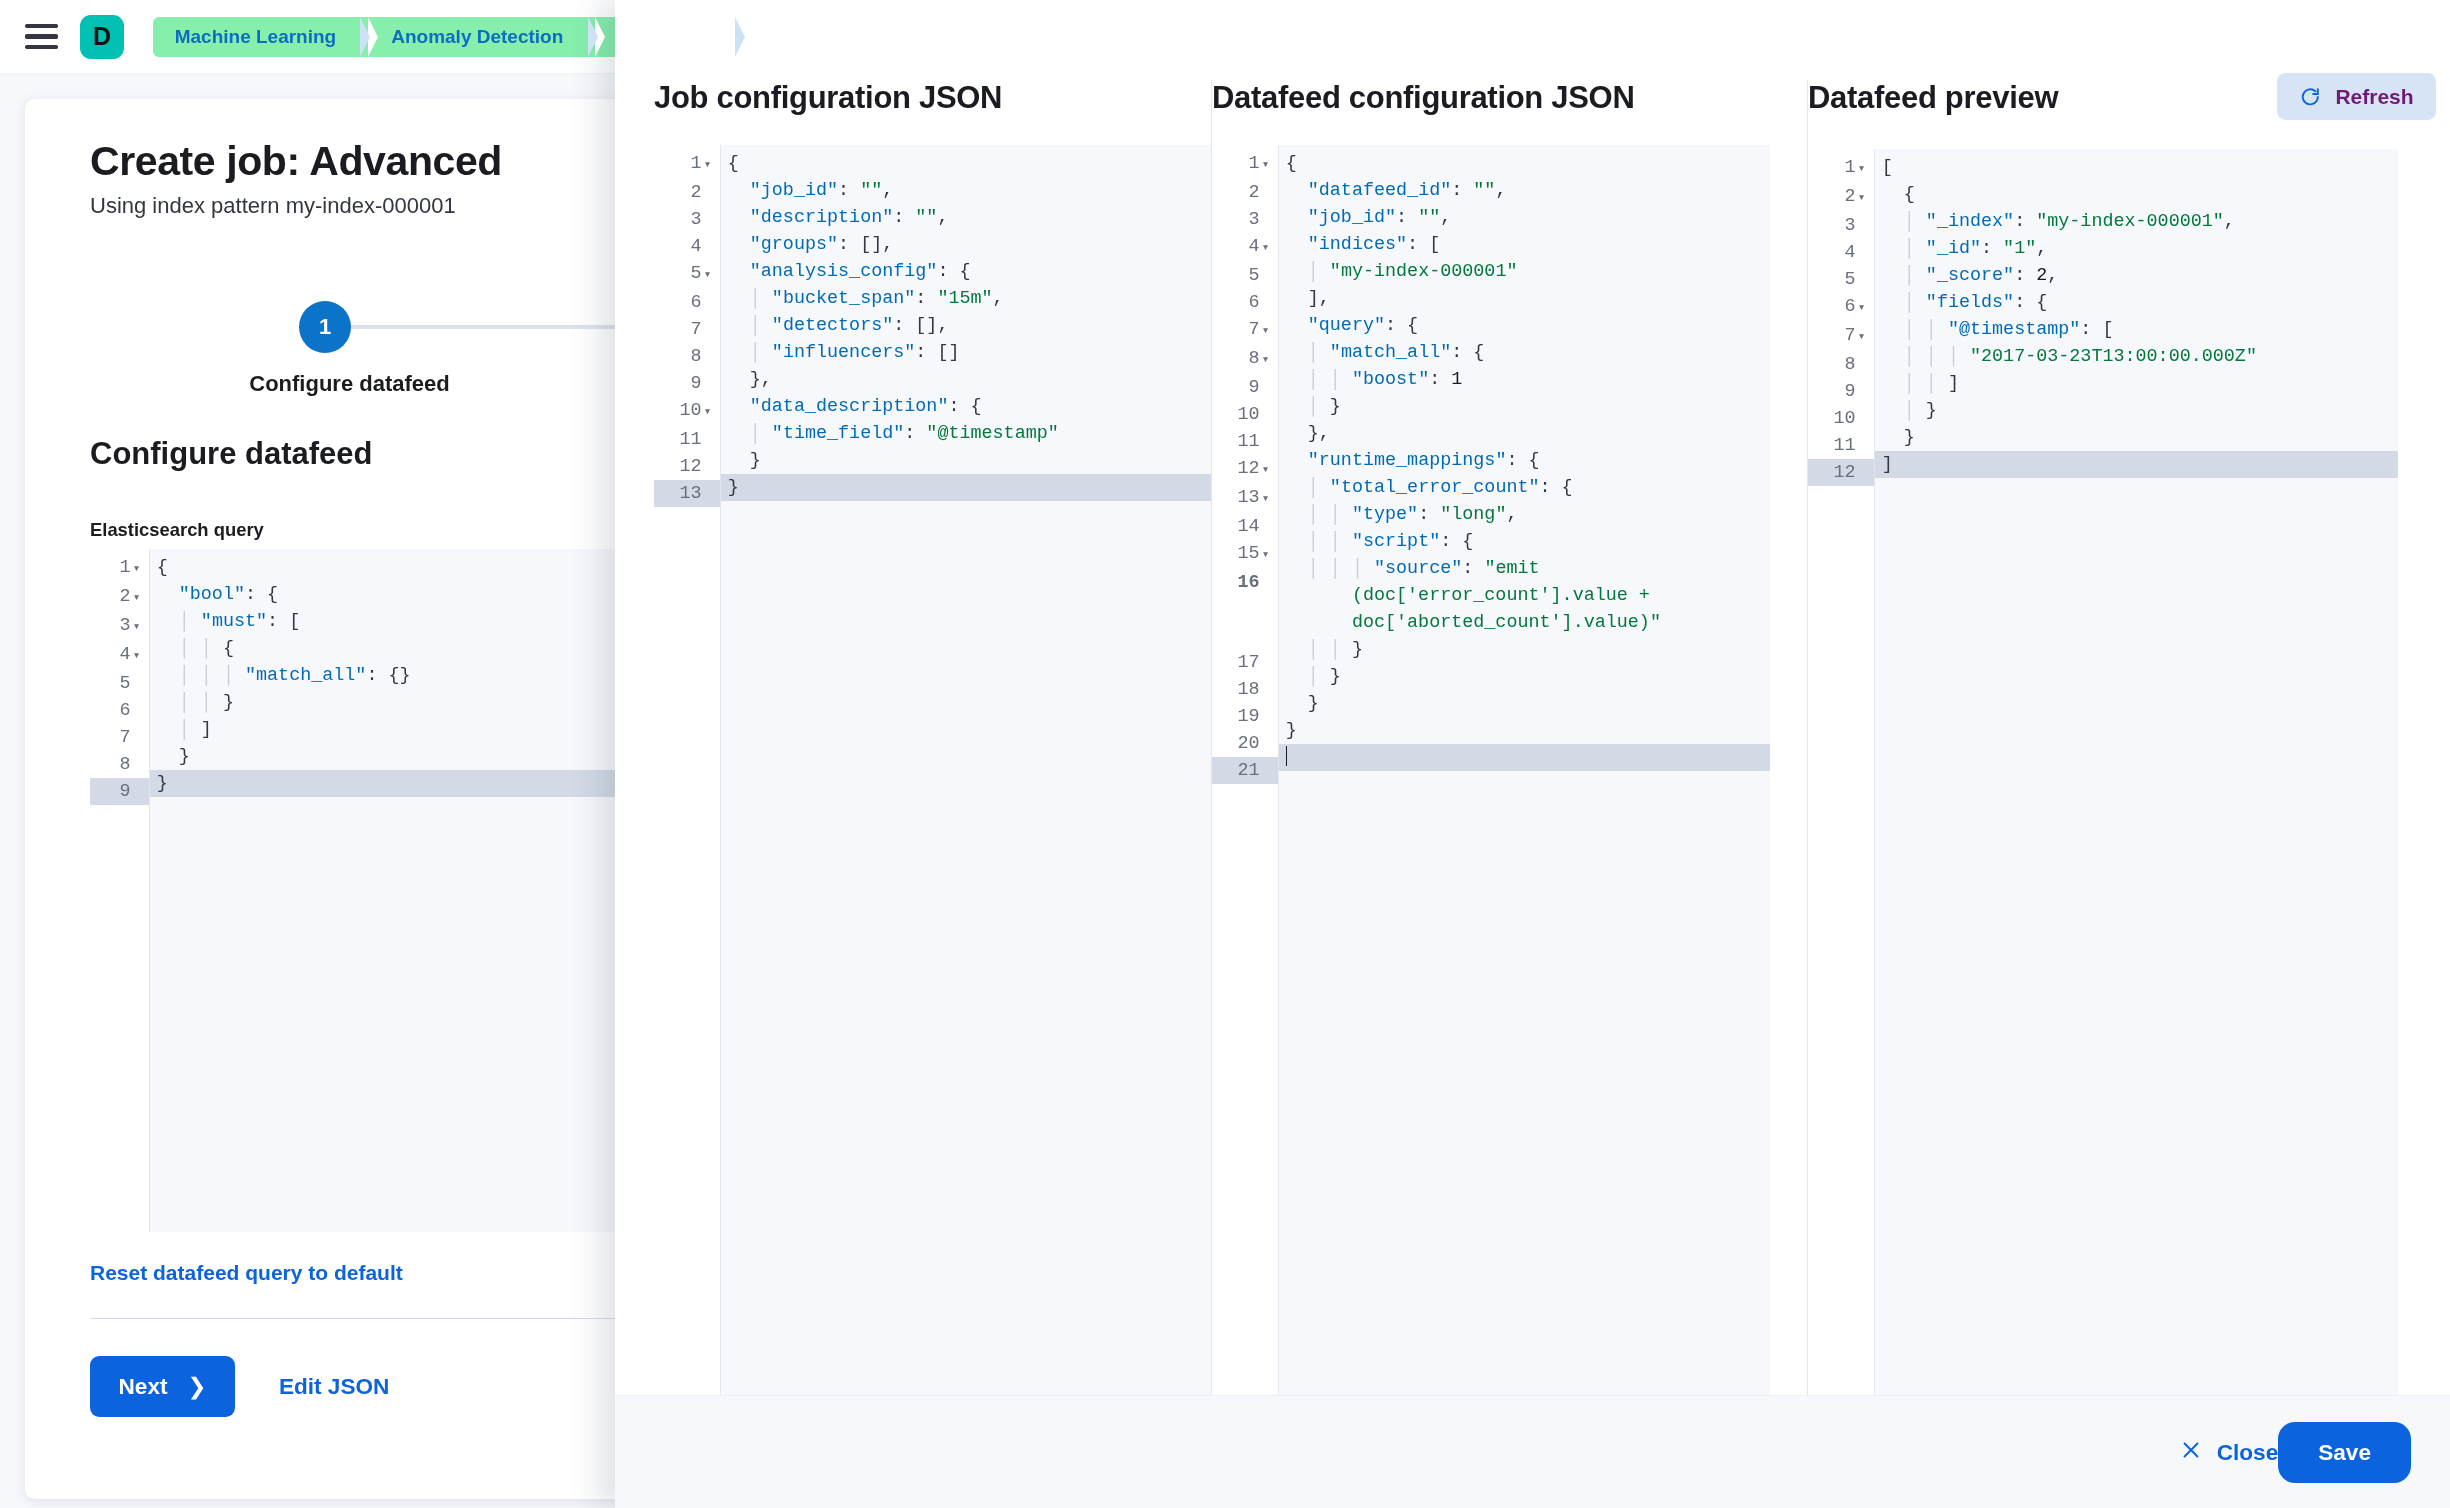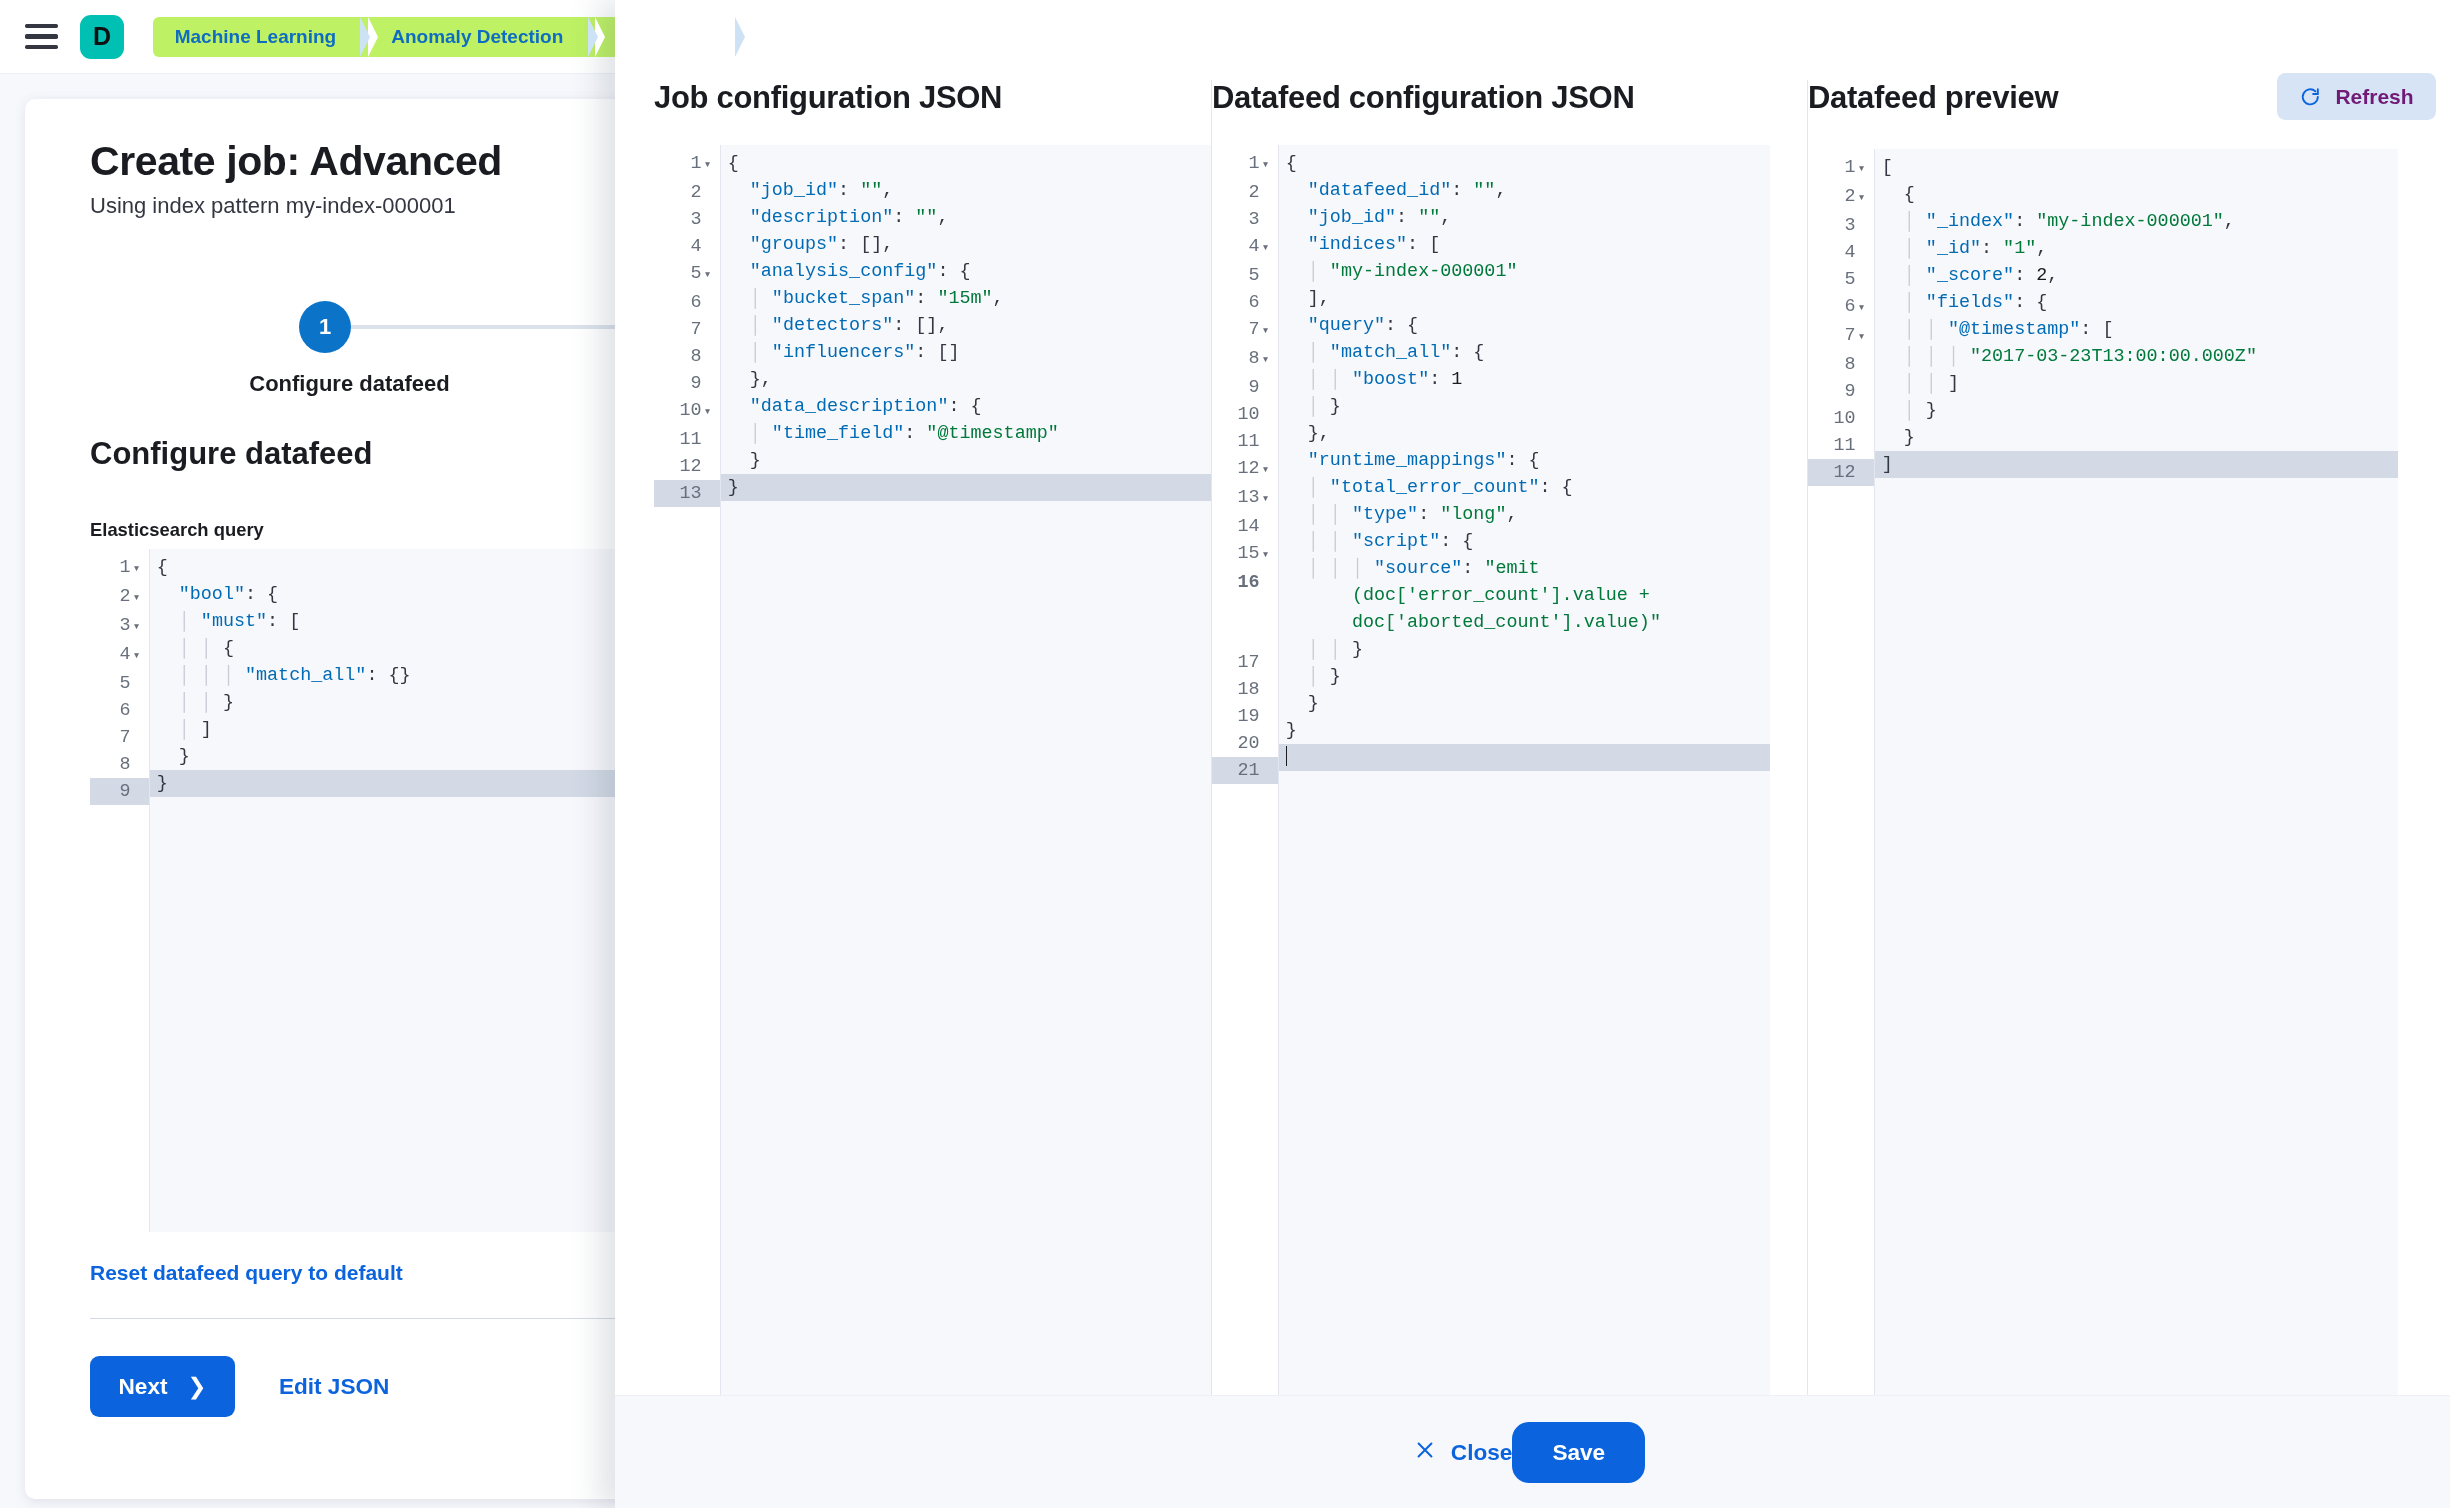--- a/index.html
+++ b/index.html
@@ -24,21 +24,21 @@
     width: 44px; height: 44px; border-radius: 11px; background: #00BFB3;
     color: #111; font-size: 25px; font-weight: 700;
     display: flex; align-items: center; justify-content: center;
     letter-spacing: 0;
   }
 
   
   #breadcrumb { display: flex; align-items: stretch; height: 40px; margin-left: 6.7px; }
   .crumb {
     position: relative; display: flex; align-items: center;
-    background: #bef264; color: #0E6DC2; font-size: 19px; font-weight: 600;
+    background: #86efac; color: #0E6DC2; font-size: 19px; font-weight: 600;
     padding: 0 25px 0 25px; white-space: nowrap; cursor: pointer;
   }
   .crumb:first-child { border-radius: 5.9px 0 0 5.9px; padding-left: 22px; }
   .crumb:not(:first-child) { padding-left: 30px; }
   .crumb::after {
     content: ""; position: absolute; right: -9.2px; top: 0; z-index: 2;
     width: 0; height: 0;
     border-top: 20px solid transparent; border-bottom: 20px solid transparent;
     border-left: 10px solid #CEE2F5;
   }
@@ -171,21 +171,21 @@
 
   .panel .editor { flex: 1 1 auto; }
   #panel-job .editor      { width: 558px; }
   #panel-datafeed .editor { width: 558px; }
   #panel-preview .editor  { width: 590px; }
   #panel-job .gutter, #panel-datafeed .gutter, #panel-preview .gutter { width: 67px; }
 
   #flyout-footer {
     flex: 0 0 auto; height: 114px; background: #F7F8FC;
     border-top: 0.8px solid #EDF0F6;
-    display: flex; align-items: center; justify-content: center;
+    display: flex; align-items: center; justify-content: flex-end;
     padding: 0 39px 0 33px;
   }
   #close-button {
     display: flex; align-items: center; gap: 15px; background: none; border: 0;
     color: #0B64DD; font-size: 22.6px; font-weight: 700; cursor: pointer;
     font-family: "Liberation Sans", sans-serif;
   }
   #save-button {
     background: #0B64DD; color: #fff; border: 0; border-radius: 17px;
     height: 61px; padding: 0 40px; font-size: 22.6px; font-weight: 700;

